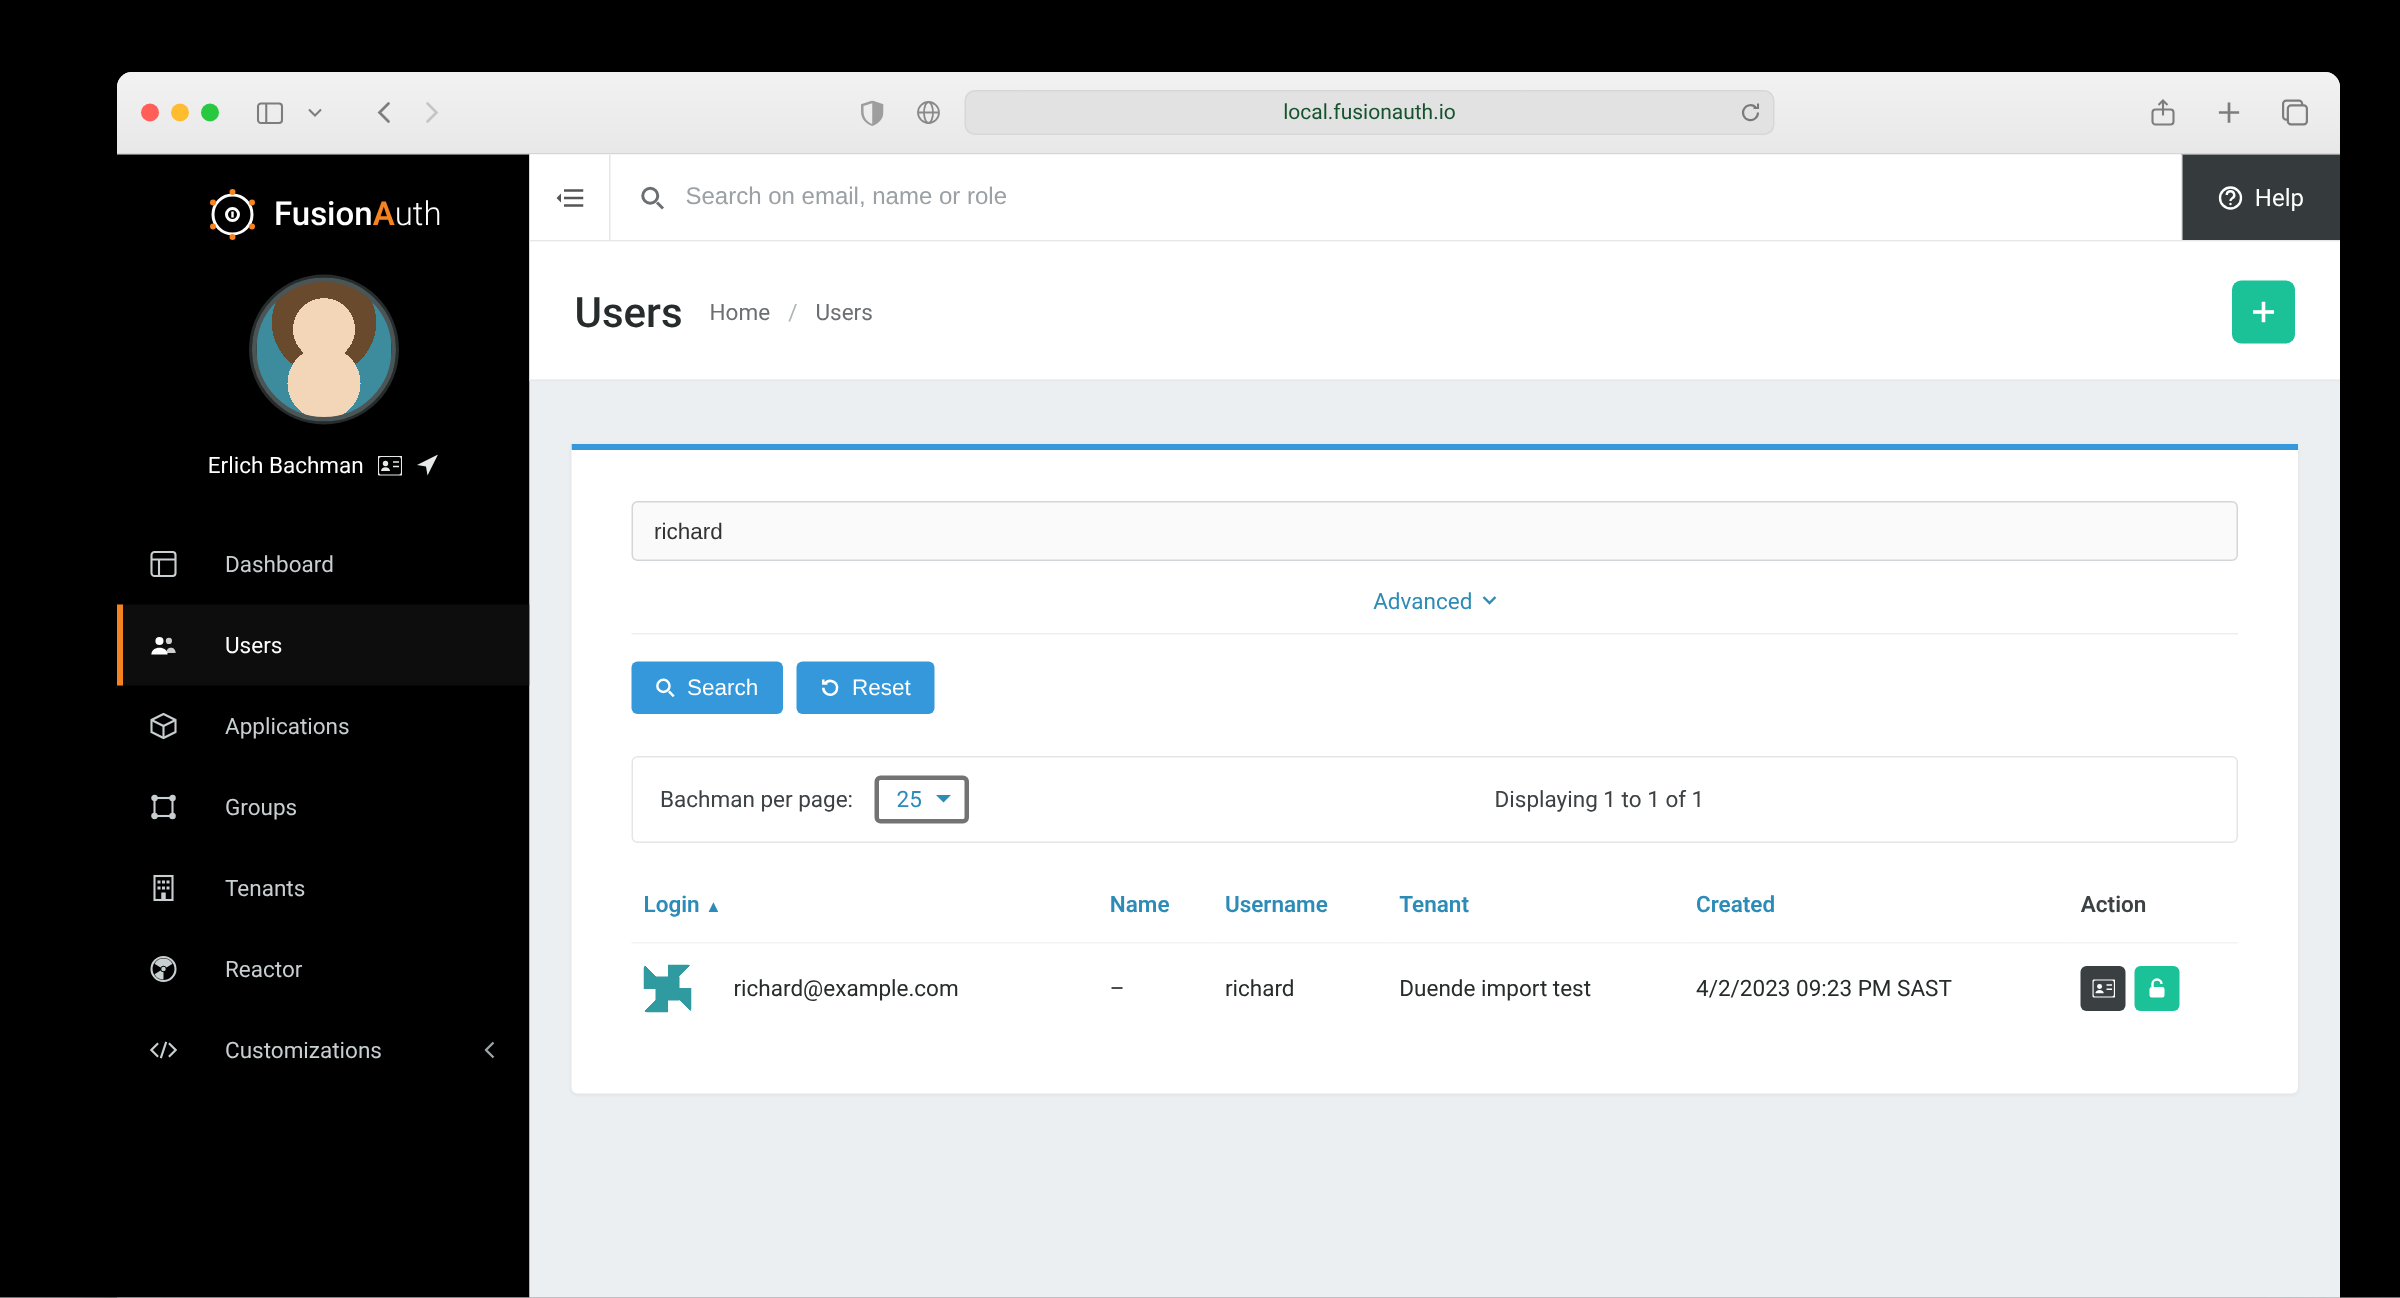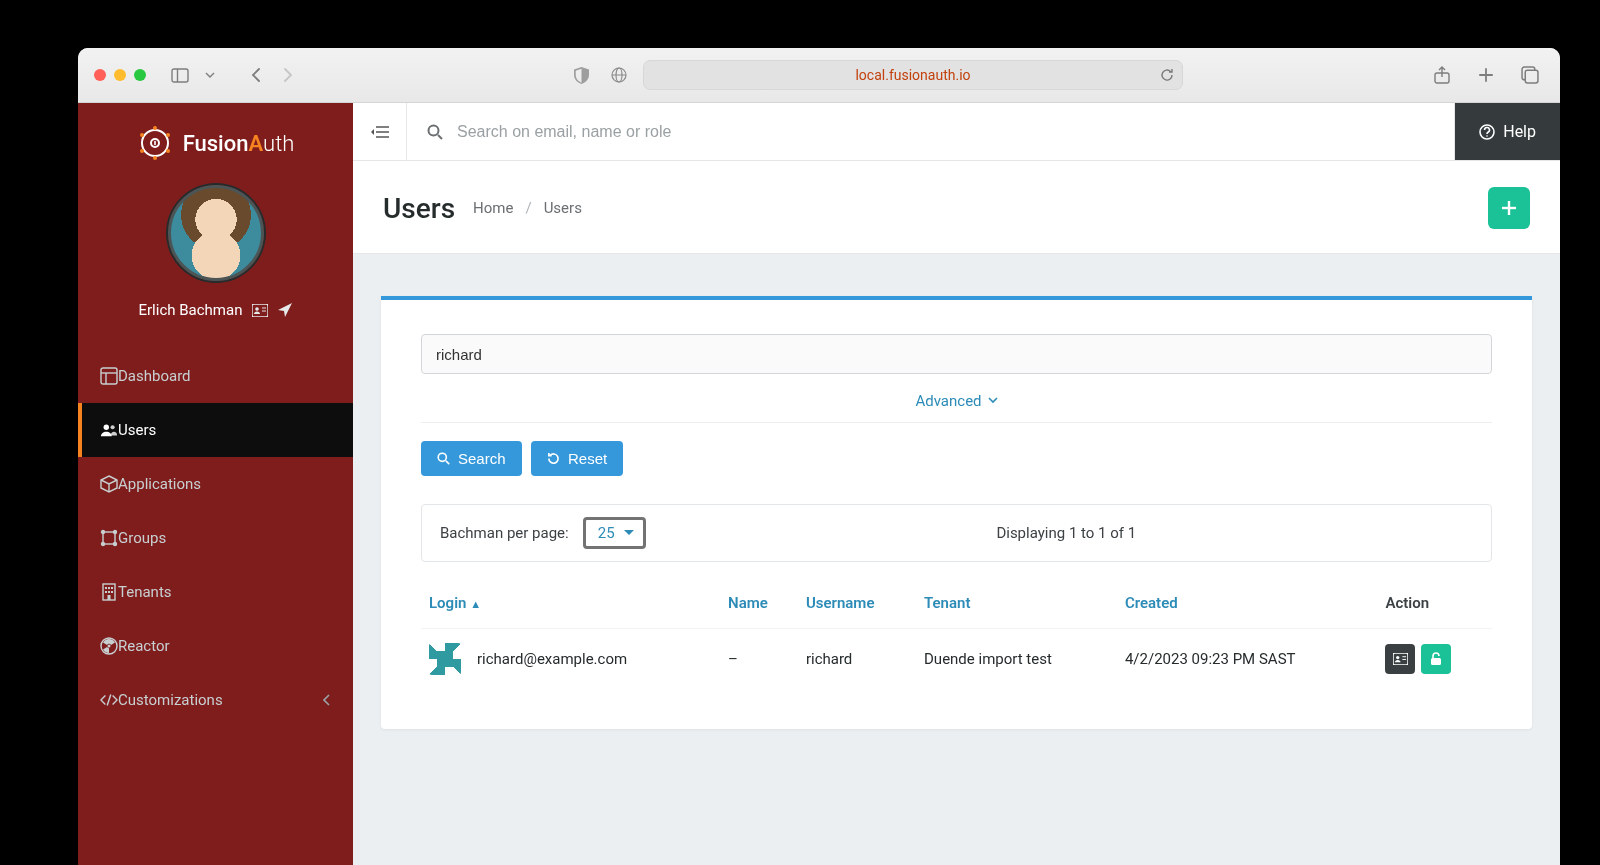--- a/index.html
+++ b/index.html
@@ -62,42 +62,42 @@
   .addr-bar {
     flex: 0 1 540px;
     height: 30px;
     background: #e2e2e2;
     border: 1px solid #d7d7d7;
     border-radius: 7px;
     display: flex;
     align-items: center;
     justify-content: center;
     position: relative;
-    color: #c2410c;
+    color: #14532d;
     font-size: 14px;
   }
   .addr-bar .refresh {
     position: absolute; right: 8px; top: 50%; transform: translateY(-50%);
     color:#7a7a7a;
   }
   .right-tools { display:flex; gap:16px; color:#7d7d7d; margin-left:20px;}
   .right-tools .safari-btn svg { width:18px; height:18px; }
 
   
   .app-frame {
     flex: 1;
     display: flex;
     min-height: 0;
     background: #eceff1;
   }
 
   
   .sidebar {
     width: 275px;
-    background: #7f1d1d;
+    background: #000000;
     color: #c8cfd1;
     display: flex;
     flex-direction: column;
     flex-shrink: 0;
     overflow-y: auto;
   }
   .logo {
     display:flex; align-items:center; justify-content:center;
     gap:10px;
     padding: 22px 0 18px 0;
@@ -124,21 +124,21 @@
   }
   .profile-name-row {
     margin-top: 20px;
     display:flex; align-items:center; gap:10px;
     color:#fff; font-size:15px;text-align:right;
   }
   .profile-name-row svg { color:#e6e9ea; }
 
   .nav { list-style:none; margin-top:8px; }
   .nav li a {
-    display:flex; align-items:center; gap:0;
+    display:flex; align-items:center; gap:32px;
     padding: 18px 22px;
     color:#c8cfd1;
     text-decoration:none;
     font-size:15px;
     position:relative;
   }
   .nav li a .chev { margin-left:auto; color:#9aa3a5; }
   .nav li.active a {
     background:#0d0d0d;
     color:#fff;
@@ -267,21 +267,21 @@
   table.users th {
     text-align:left; color:#2c8bb7; font-weight:600;
     padding:10px 8px 16px 8px;
   }
   table.users th.action { color:#3c4144; }
   table.users th .sort { font-size:11px; }
   table.users td {
     padding:14px 8px; color:#262b2c;
     border-top:1px solid #f1f3f4;
   }
-  .login-cell { display:flex; align-items:center; gap:16px; }
+  .login-cell { display:flex; align-items:center; gap:28px; }
   .ident {
     width:32px; height:32px; flex-shrink:0;
     background:
       conic-gradient(#2f9aa0 0 12.5%, #fff 0 25%, #2f9aa0 0 37.5%, #fff 0 50%, #2f9aa0 0 62.5%, #fff 0 75%, #2f9aa0 0 87.5%, #fff 0) ,
       #fff;
     border-radius:3px;
     position:relative;
   }
   .ident::after{
     content:''; position:absolute; inset:8px; background:#2f9aa0;

